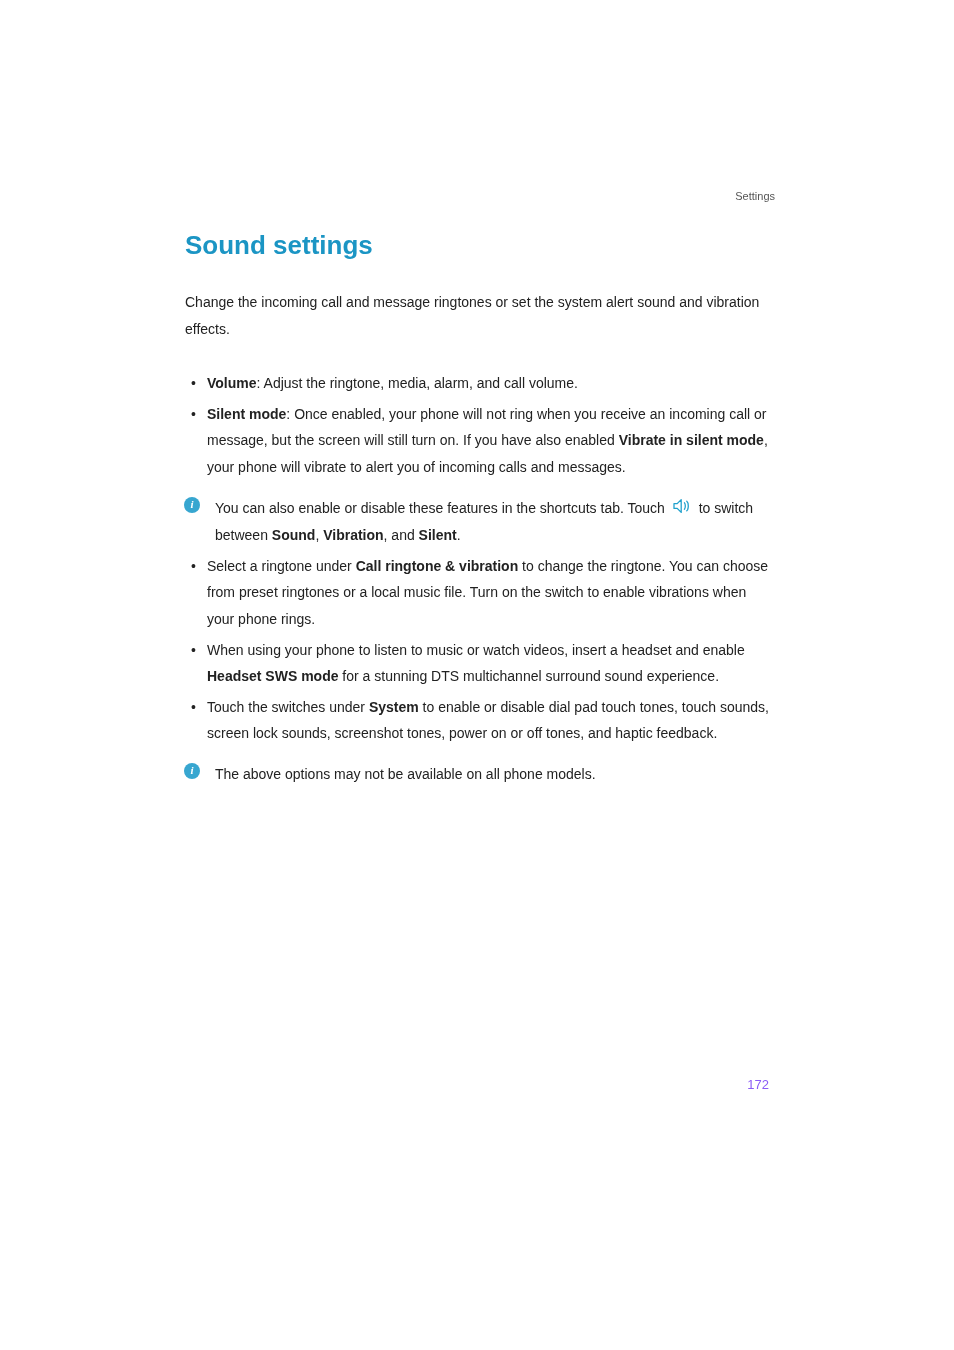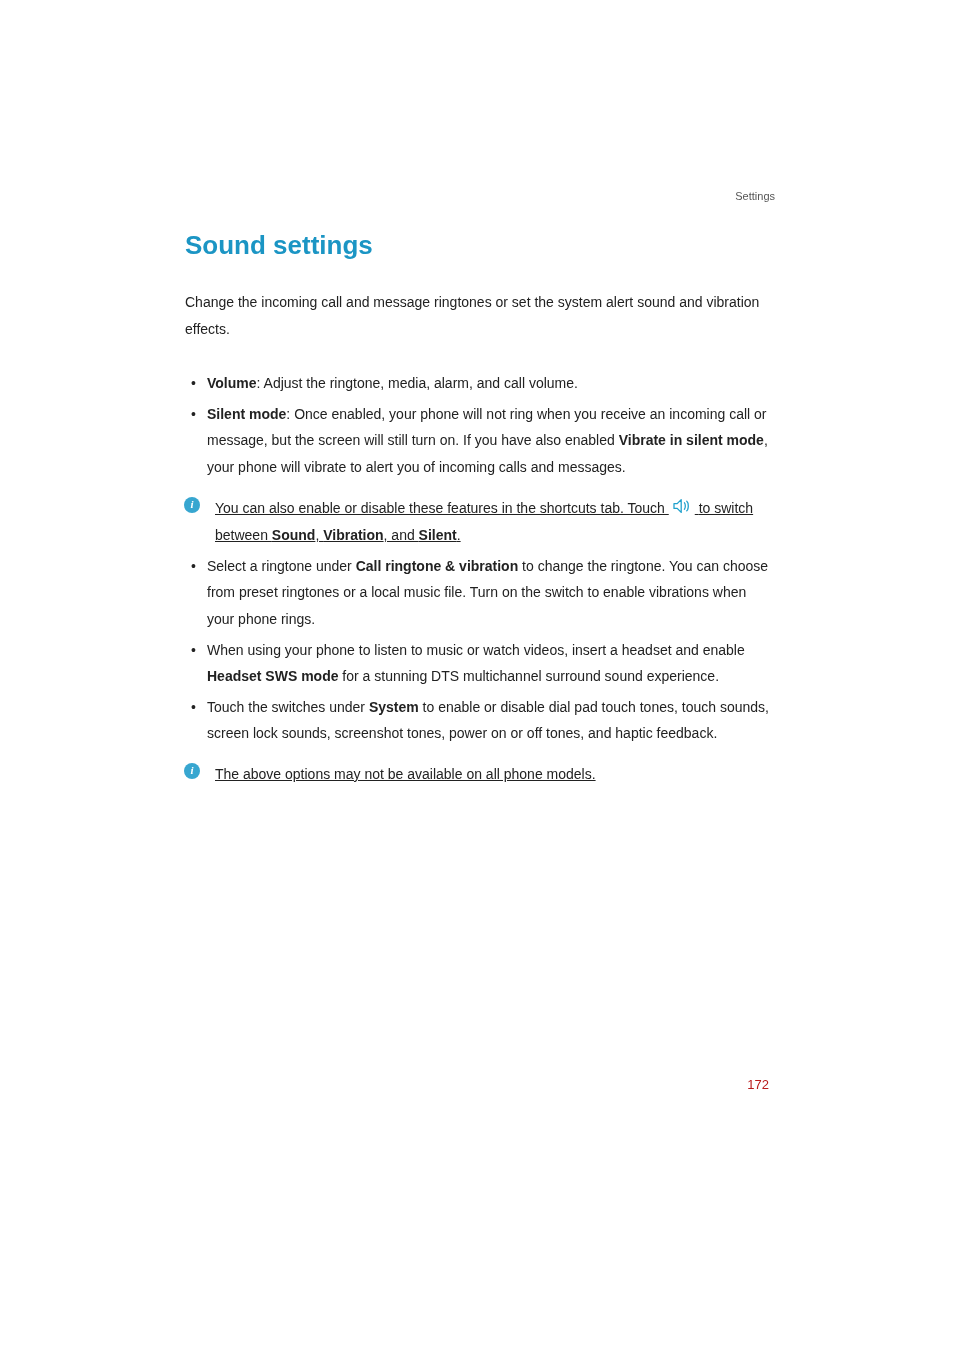--- a/index.html
+++ b/index.html
@@ -93,33 +93,32 @@
       font-weight: 700;
       font-style: italic;
       font-family: Georgia, serif;
       display: flex;
       align-items: center;
       justify-content: center;
       line-height: 1;
     }
     .info-content {
       padding-left: 30px;
-      text-decoration: underline;
     }
     .speaker-icon {
       display: inline-block;
       vertical-align: middle;
       margin: 0 2px;
     }
     .page-number {
       position: absolute;
       right: 185px;
       bottom: 258px;
       font-size: 13px;
-      color: #b91c1c;
+      color: #8b5cf6;
     }
   </style>
 </head>
 <body>
 
 <div class="page">
 
   <div class="header-running">Settings</div>
 
   <h1 class="title">Sound settings</h1>

